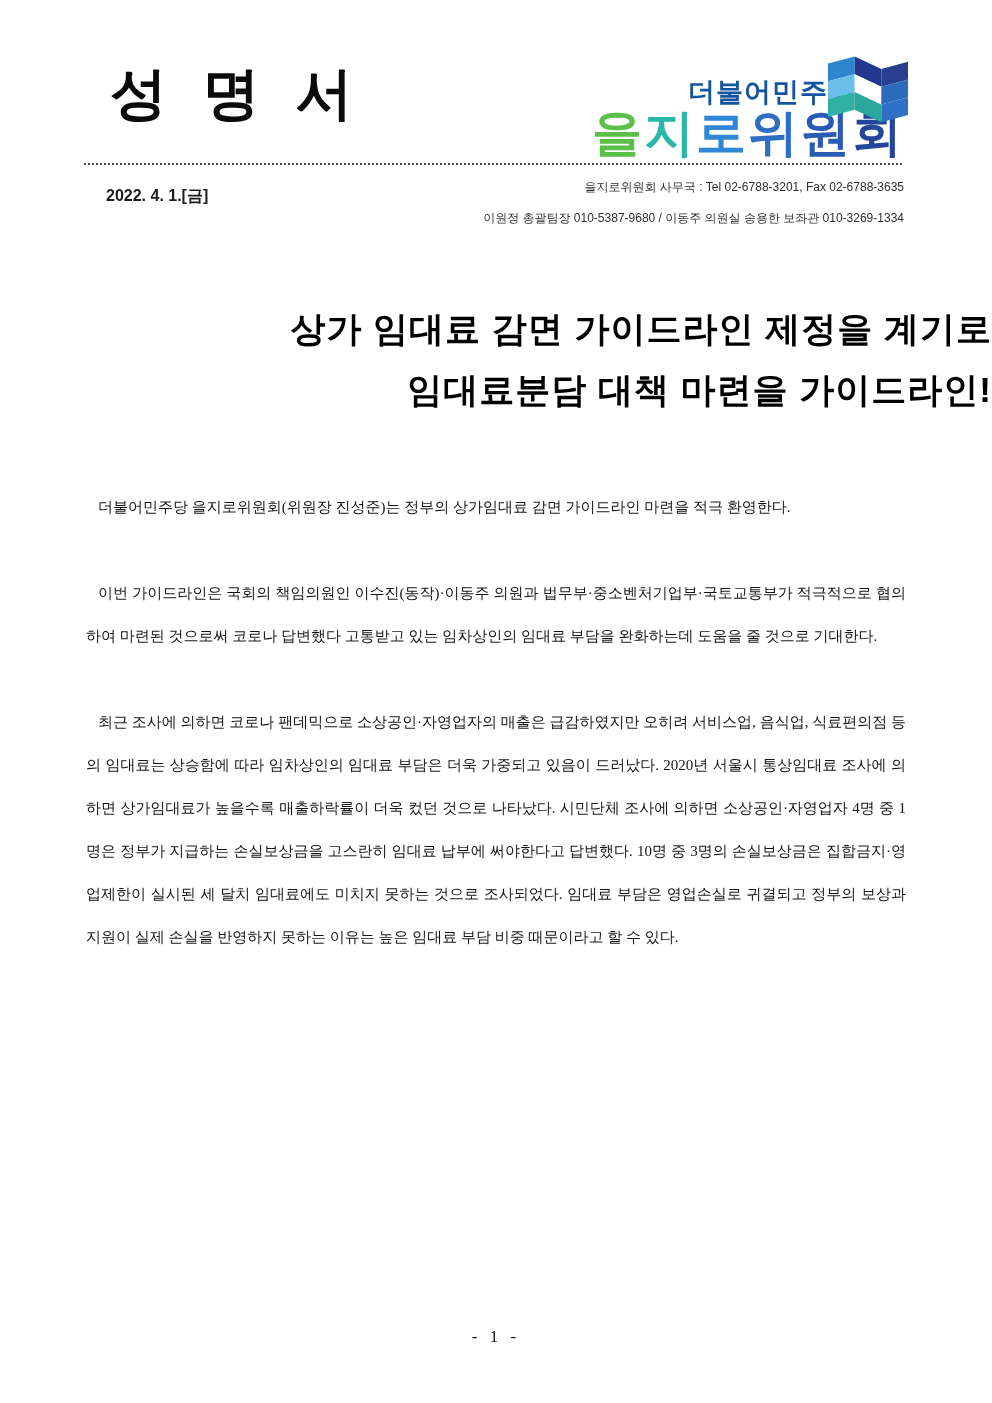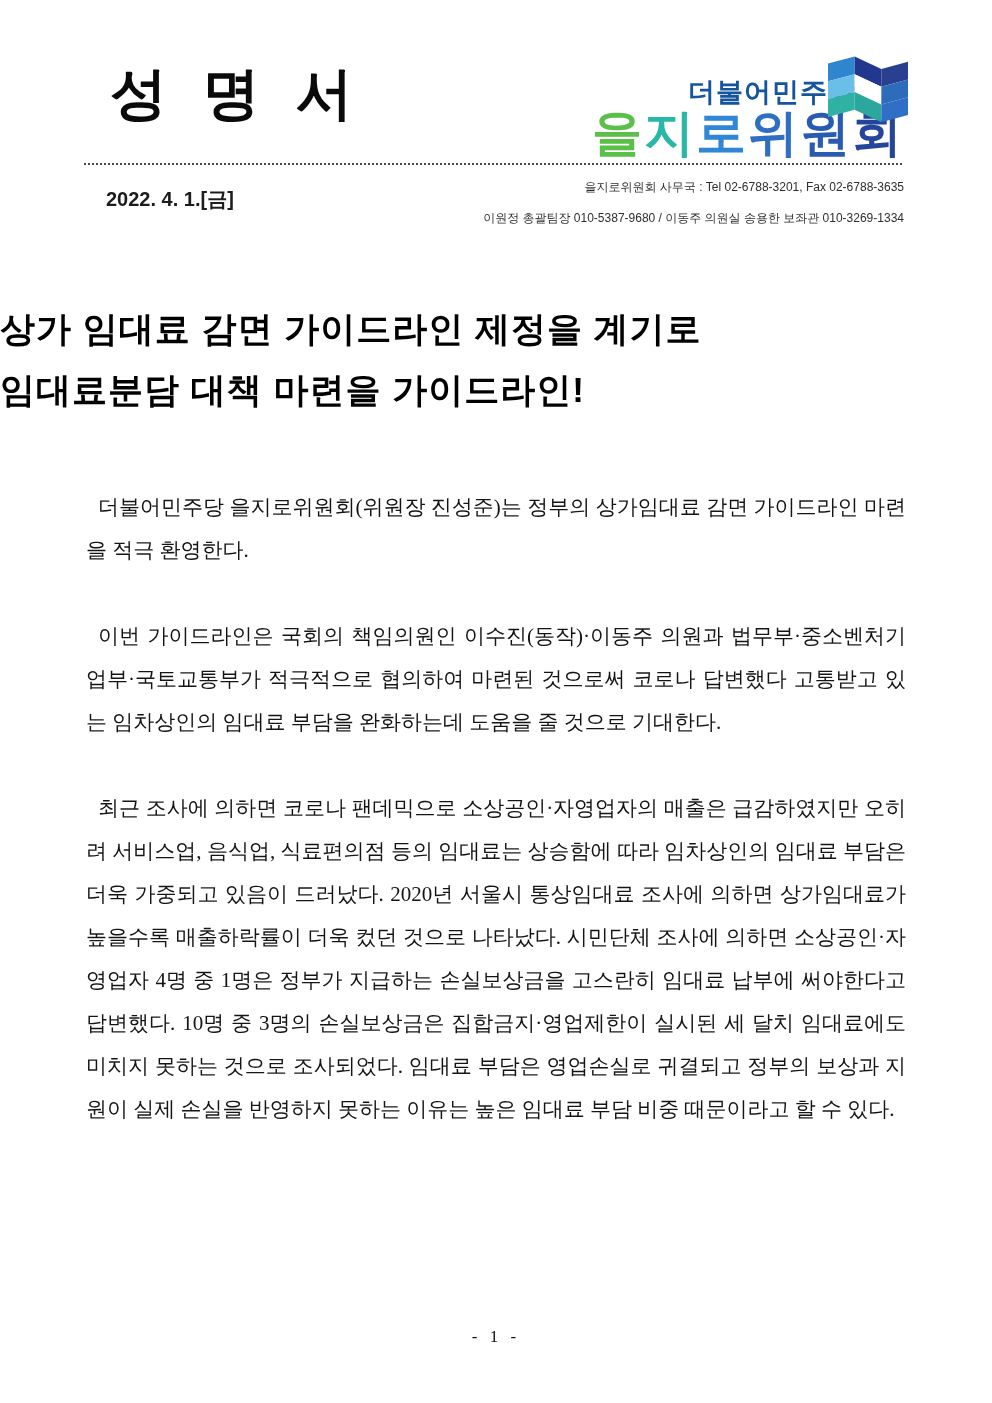--- a/index.html
+++ b/index.html
@@ -71,21 +71,21 @@
     top: 163px;
     border-top: 2px dotted #4a4a4a;
   }
 
   .date {
     position: absolute;
     left: 106px;
     top: 186px;
     font-family: "Liberation Sans", "DejaVu Sans", sans-serif;
     font-weight: 700;
-    font-size: 20px;
+    font-size: 16px;
     color: #1c1c1c;
     white-space: nowrap;
   }
   .contacts {
     position: absolute;
     top: 172px;
     right: 88px;
     text-align: right;
     font-family: "Liberation Sans", "DejaVu Sans", sans-serif;
     font-size: 12px;
@@ -93,36 +93,36 @@
     color: #2e2e2e;
     white-space: nowrap;
   }
 
   
   .headline {
     position: absolute;
     left: 0;
     right: 0;
     top: 298px;
-    text-align: left;
+    text-align: right;
     font-family: "Liberation Sans", "DejaVu Sans", sans-serif;
     font-weight: 900;
     font-size: 35px;
     line-height: 61px;
     color: #000;
     letter-spacing: 1px;
   }
 
   
   .body-text {
     position: absolute;
     left: 86px;
     right: 86px;
     top: 486px;
-    font-size: 21px;
+    font-size: 15px;
     line-height: 43px;
     text-align: justify;
     word-break: break-all;
     color: #141414;
   }
   .body-text p {
     margin: 0 0 43px 0;
     text-indent: 12px;
   }
 

